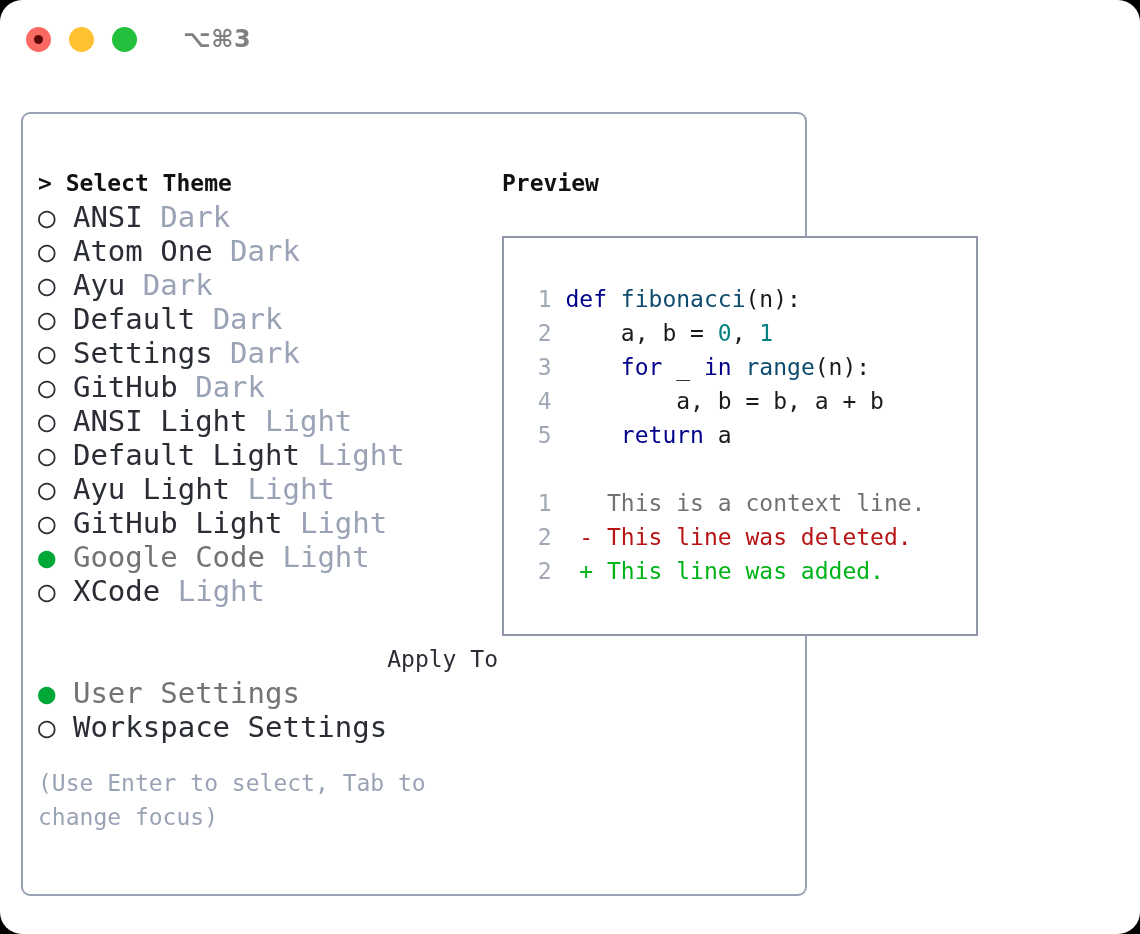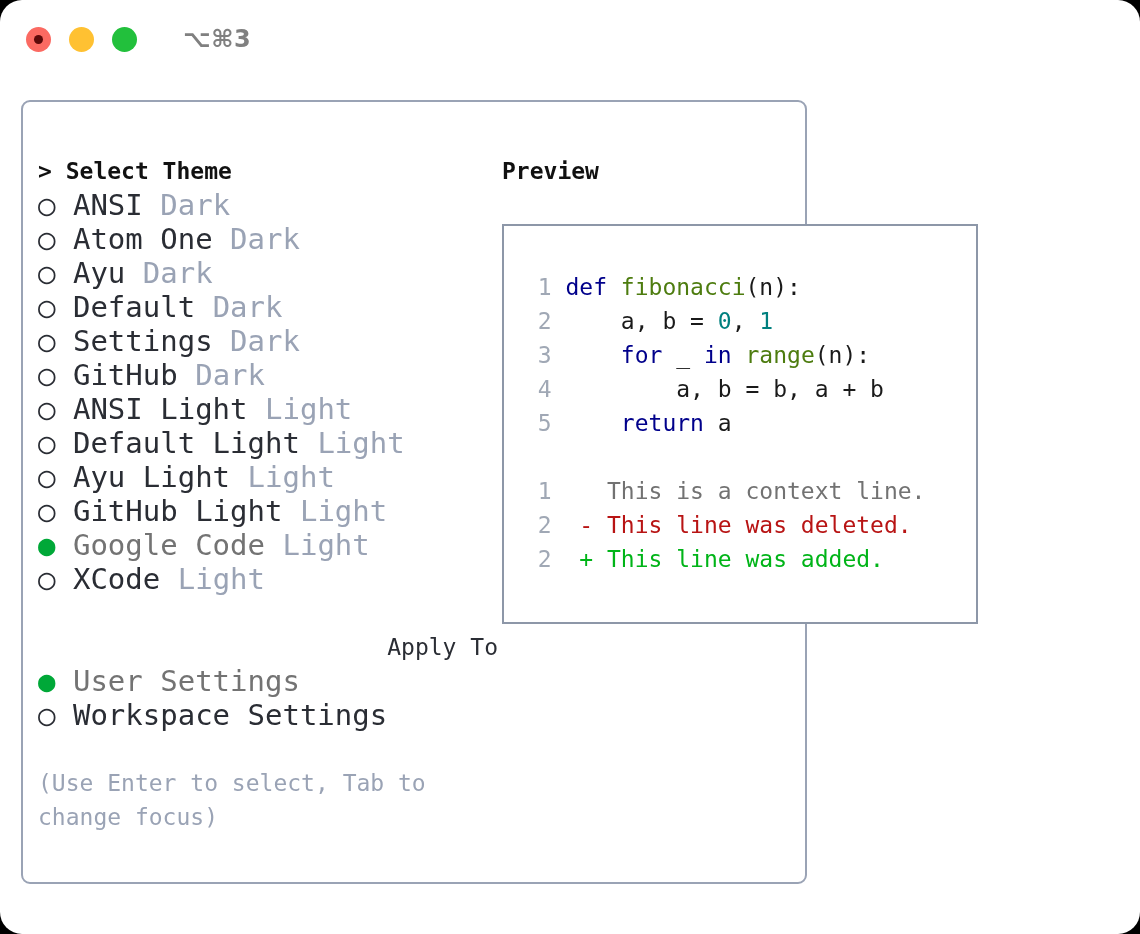--- a/index.html
+++ b/index.html
@@ -64,21 +64,21 @@
     font-size: 24px;
     font-weight: bold;
     letter-spacing: 0.5px;
     font-family: "DejaVu Sans", "Liberation Sans", sans-serif;
   }
 
   
   .frame {
     position: absolute;
     left: 21px;
-    top: 100px;
+    top: 112px;
     width: 786px;
     height: 784px;
     border: 2px solid #9aa3b5;
     border-radius: 9px;
     background: #ffffff;
     box-sizing: border-box;
   }
 
   .columns {
     position: absolute;
@@ -126,21 +126,21 @@
   .apply-title {
     font-size: 23px;
     line-height: 34px;
     white-space: pre;
     color: #2a2d34;
     font-family: "DejaVu Sans Mono", "Liberation Mono", monospace;
     text-align: right;
   }
 
   .hint {
-    margin-top: 34px;
+    margin-top: 22px;
     font-size: 23px;
     line-height: 34px;
     color: #9aa3b5;
     width: 400px;
     font-family: "DejaVu Sans Mono", "Liberation Mono", monospace;
   }
 
   
   .right-col {
     position: absolute;
@@ -177,21 +177,21 @@
     font-family: "DejaVu Sans Mono", "Liberation Mono", monospace;
     color: #1a1a1a;
   }
   .lineno {
     color: #a0a8b5;
     display: inline-block;
     width: 1.2em;
     text-align: right;
   }
   .kw   { color: #00008b; }
-  .fn   { color: #4d7c0f; text-align: right; }
+  .fn   { color: #0c4a6e; text-align: right; }
   .num  { color: #00807f; }
   .pl   { color: #1a1a1a; }
 
   .diff-gap { height: 34px; }
   .d-ctx { color: #727272; }
   .d-del { color: #b81414; }
   .d-add { color: #00b418; }
 </style>
 </head>
 <body>

